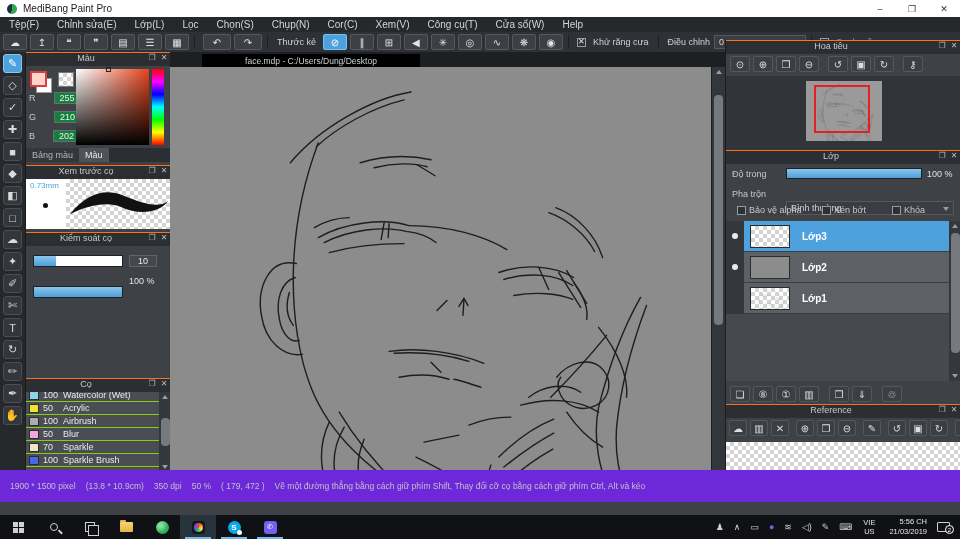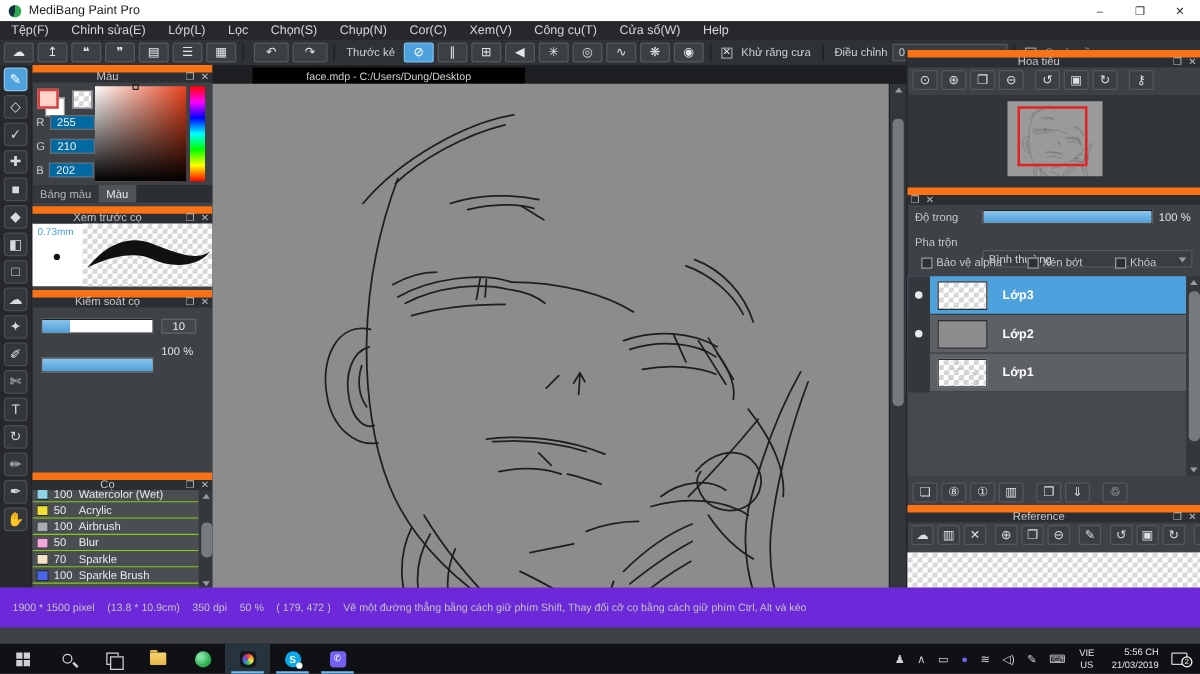--- a/index.html
+++ b/index.html
@@ -22,32 +22,32 @@
 .tsep{width:1px;height:14px;background:#1d1f22;margin:0 5px}
 .tlabel{color:#cfd1d3;margin:0 4px;white-space:nowrap}
 .cb{width:9px;height:9px;border:1px solid #9a9da0;background:#2e3134;display:inline-flex;align-items:center;justify-content:center;font-size:8px;color:#e6e8ea;margin:0 3px;line-height:1}
 .dd{height:14px;background:#3a3d42;border:1px solid #55585d;color:#cfd1d3;display:inline-flex;align-items:center;padding:0 4px;position:relative}
 .dd::after{content:"";position:absolute;right:4px;top:5px;border-left:3px solid transparent;border-right:3px solid transparent;border-top:4px solid #9a9da0}
 
 #toolstrip{left:0;top:52px;width:25px;height:445px;background:#26282c;display:flex;flex-direction:column;align-items:center;padding-top:2px}
 .tool{width:19px;height:19px;border-radius:3px;background:#33363b;border:1px solid #4a4d52;color:#d8dadc;font-size:11px;display:flex;align-items:center;justify-content:center;margin-bottom:3px}
 .tool.active{background:#4da1dd;border-color:#8cc6ef;color:#fff}
 
-.phdr{position:absolute;left:0;right:0;height:14px;background:#2b2e33;border-top:6px solid #f97316;display:flex;align-items:flex-end;font-size:9px;color:#c6c8ca}
+.phdr{position:absolute;left:0;right:0;height:14px;background:#2b2e33;border-top:1px solid #f97316;display:flex;align-items:flex-start;font-size:9px;color:#c6c8ca}
 .phdr .ttl{flex:1;text-align:center}
 .phico{width:12px;text-align:center;font-size:8px;color:#b8babc}
 .panelbtn{width:20px;height:16px;background:#3b3e43;border:1px solid #54575c;border-radius:2px;display:inline-flex;align-items:center;justify-content:center;color:#dcdee0;font-size:10px;margin-left:3px}
 .checker{background-color:#fff;background-image:linear-gradient(45deg,#d4d4d4 25%,transparent 25%,transparent 75%,#d4d4d4 75%),linear-gradient(45deg,#d4d4d4 25%,transparent 25%,transparent 75%,#d4d4d4 75%);background-position:0 0,4px 4px;background-size:8px 8px}
 .sl{background:#fff;border:1px solid #1e2023;position:relative}
 .sl .f{position:absolute;left:0;top:0;bottom:0;background:linear-gradient(#8ac4ee,#4d9fd6)}
 
 #leftpanel{left:25px;top:52px;width:145px;height:445px;background:#3e4146;border-left:1px solid #1a1c1f}
 .swatch{position:absolute;border:1px solid #888}
 #rgbrows .row{position:absolute;left:3px;font-size:9px;color:#c8cacc;display:flex;align-items:center}
-.rgbbox{width:36px;height:12px;background:#0369a1;border:1px solid #6a6d72;color:#eceef0;font-size:9px;display:inline-flex;align-items:center;padding-left:5px;margin-left:4px}
+.rgbbox{width:36px;height:12px;background:#15803d;border:1px solid #6a6d72;color:#eceef0;font-size:9px;display:inline-flex;align-items:center;padding-left:5px;margin-left:18px}
 .tab{height:14px;font-size:9px;color:#b4b6b8;display:inline-flex;align-items:center;padding:0 6px;background:#33363a}
 .tab.active{background:#4f5257;color:#e8eaec}
 
 .brow{height:13px;display:flex;align-items:center;background:#4a4d52;border-bottom:1px solid #84cc16;font-size:9px;color:#e8eaec}
 .bsw{width:10px;height:9px;margin:0 4px 0 3px;border:1px solid #2a2c2f}
 .bval{width:20px}
 
 #canvasarea{left:170px;top:52px;width:555px;height:445px;background:#1d1f22}
 #ctab{position:absolute;left:32px;top:2px;width:218px;height:13px;background:#000000;color:#cfd1d3;font-size:8.5px;display:flex;align-items:center;justify-content:center}
 #viewport{position:absolute;left:0;top:15px;width:541px;height:420px;background:#8c8c8c}
@@ -400,20 +400,21 @@
     <div id="navthumb">
       <svg class="sketch" width="76" height="60" viewBox="0 0 545 421" preserveAspectRatio="xMidYMid slice" opacity="0.75">
           <use href="#sk"></use>
         </svg>
       <div id="navrect"></div>
     </div>
   </div>
 
   
   <div class="phdr" style="top:110px">
+    <span class="ttl">Lớp</span>
     <span class="phico">❐</span>
     <span class="phico">✕</span>
   </div>
   <span class="lblrow" style="left:6px;top:129px">Độ trong</span>
   <div class="abs sl" style="left:60px;top:128px;width:136px;height:11px">
       <span class="f" style="width:100%"></span>
     </div>
   <span class="lblrow" style="left:201px;top:129px;color:#e0e2e4">100 %</span>
   <span class="lblrow" style="left:6px;top:149px">Pha trộn</span>
   <span class="dd abs" style="left:60px;top:146px;width:168px;font-size:9px">

